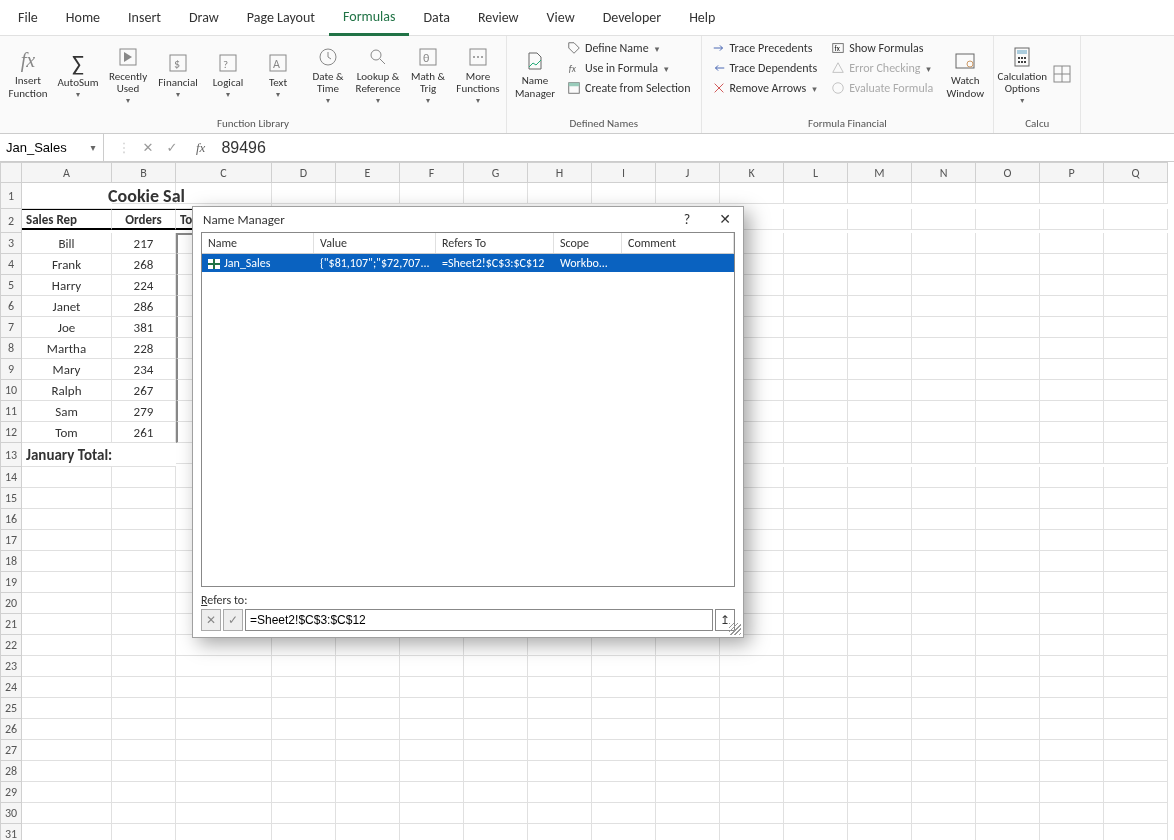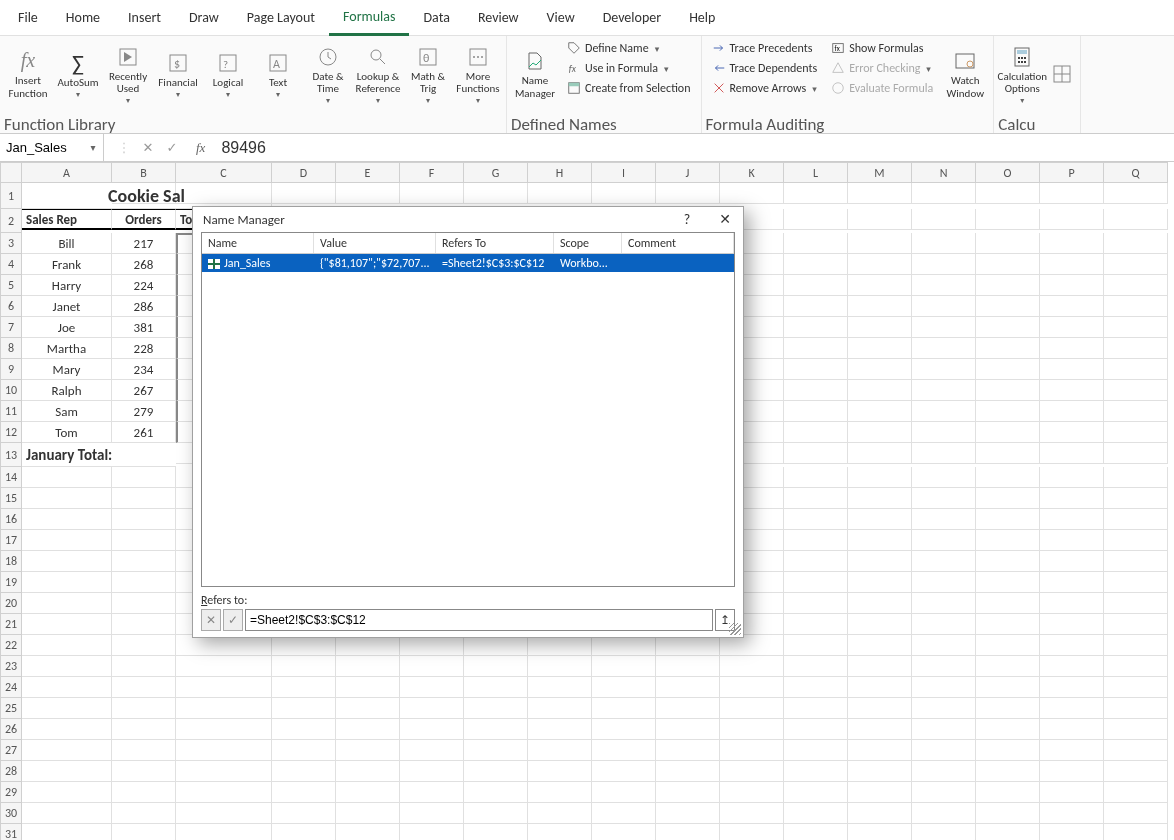--- a/index.html
+++ b/index.html
@@ -8,21 +8,21 @@
 
 .tabs { display: flex; height: 36px; align-items: center; padding: 0 4px; font-size: 14px; border-bottom: 1px solid #e1e1e1; }
 .tab { padding: 8px 14px; cursor: pointer; }
 .tab.active { color: #217346; border-bottom: 3px solid #217346; font-weight: 500; }
 .tab.file { background: #fff; }
 
 
 .ribbon { display: flex; height: 98px; border-bottom: 1px solid #ccc; background: #fafafa; }
 .group { display: flex; flex-direction: column; align-items: center; border-right: 1px solid #e6e6e6; padding: 2px 4px 0 4px; }
 .group-body { display: flex; flex: 1; align-items: flex-start; gap: 2px; }
-.group-label { font-size: 17px; color: #555; padding: 2px 0 3px 0; width: 100%; }
+.group-label { font-size: 11px; color: #555; padding: 2px 0 3px 0; text-align: center; width: 100%; }
 .big-btn { display: flex; flex-direction: column; align-items: center; justify-content: center; width: 48px; height: 74px; font-size: 11px; text-align: center; line-height: 1.15; padding: 2px; cursor: pointer; }
 .big-btn svg, .big-btn .icon { width: 24px; height: 24px; margin-bottom: 2px; }
 .big-btn .drop { font-size: 8px; color: #666; }
 .small-btn-col { display: flex; flex-direction: column; gap: 0; }
 .small-btn { display: flex; align-items: center; gap: 4px; font-size: 12px; padding: 3px 6px; cursor: pointer; white-space: nowrap; }
 .small-btn.disabled { color: #aaa; }
 .small-btn svg { width: 14px; height: 14px; flex-shrink: 0; }
 .caret { font-size: 9px; color: #666; margin-left: 2px; }
 
 
@@ -274,21 +274,21 @@
       </div>
       <div class="big-btn">
         <svg viewBox="0 0 24 24">
             <rect x="3" y="5" width="18" height="14" fill="none" stroke="#666"></rect>
             <circle cx="17" cy="15" r="3" fill="none" stroke="#c96"></circle>
           </svg>
         <span style="white-space:pre-line;">Watch
 Window</span>
       </div>
     </div>
-    <div class="group-label">Formula Auditing</div>
+    <div class="group-label">Formula Financial</div>
   </div>
 
   <div class="group">
     <div class="group-body">
       <div class="big-btn">
         <svg viewBox="0 0 24 24">
             <rect x="5" y="3" width="14" height="18" fill="none" stroke="#666"></rect>
             <rect x="7" y="5" width="10" height="4" fill="#acd"></rect>
             <circle cx="9" cy="13" r="1"></circle>
             <circle cx="12" cy="13" r="1"></circle>

